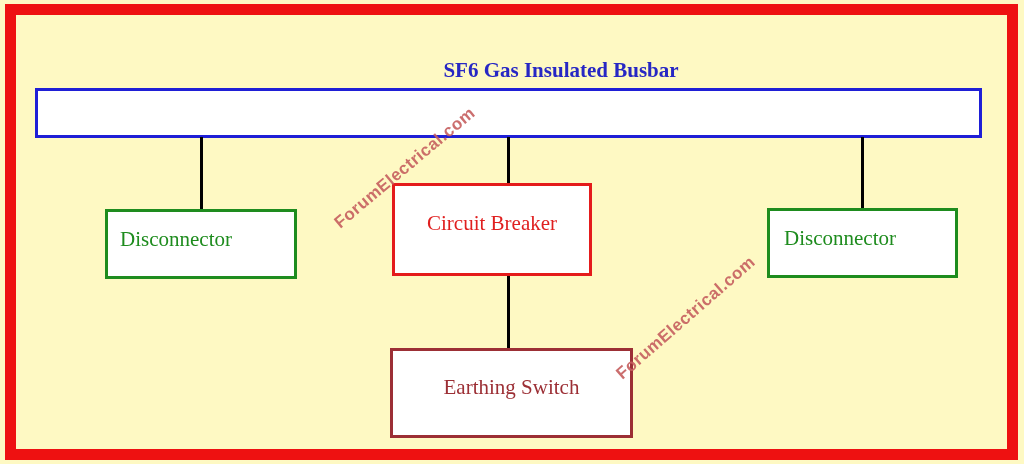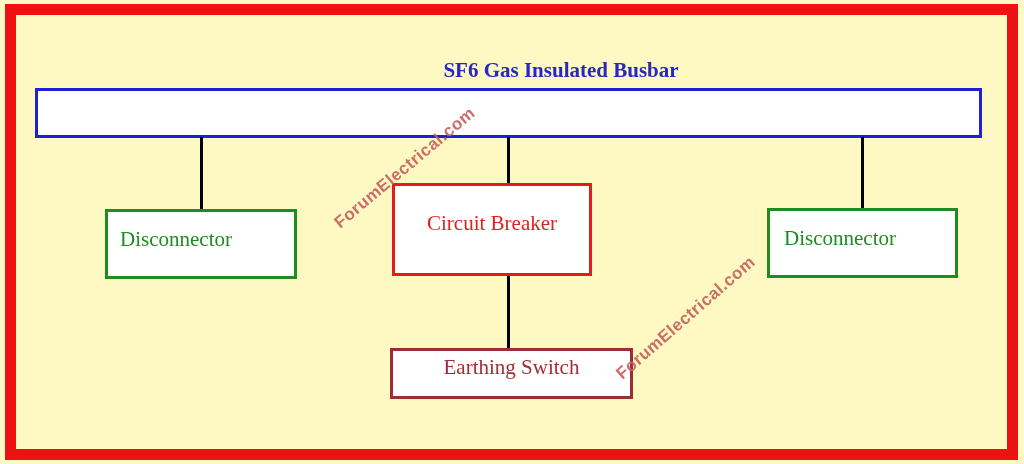--- a/index.html
+++ b/index.html
@@ -71,21 +71,21 @@
     border: 3px solid #1e8c1e; color: #1e8c1e;
     padding: 0 0 10px 14px;
   }
   .box.breaker {
     left: 392px; top: 183px; width: 200px; height: 93px;
     border: 3px solid #e41b1b; color: #e01f1f;
     justify-content: center;
     padding: 0 0 12px 0;
   }
   .box.earthing {
-    left: 390px; top: 348px; width: 243px; height: 51px;
+    left: 390px; top: 348px; width: 243px; height: 90px;
     border: 3px solid #9c2f35; color: #9c2f35;
     justify-content: center;
     padding: 0 0 12px 0;
     text-align: center;
   }
   
   .watermark {
     position: absolute;
     font-family: "Liberation Sans", sans-serif;
     font-size: 17px;

